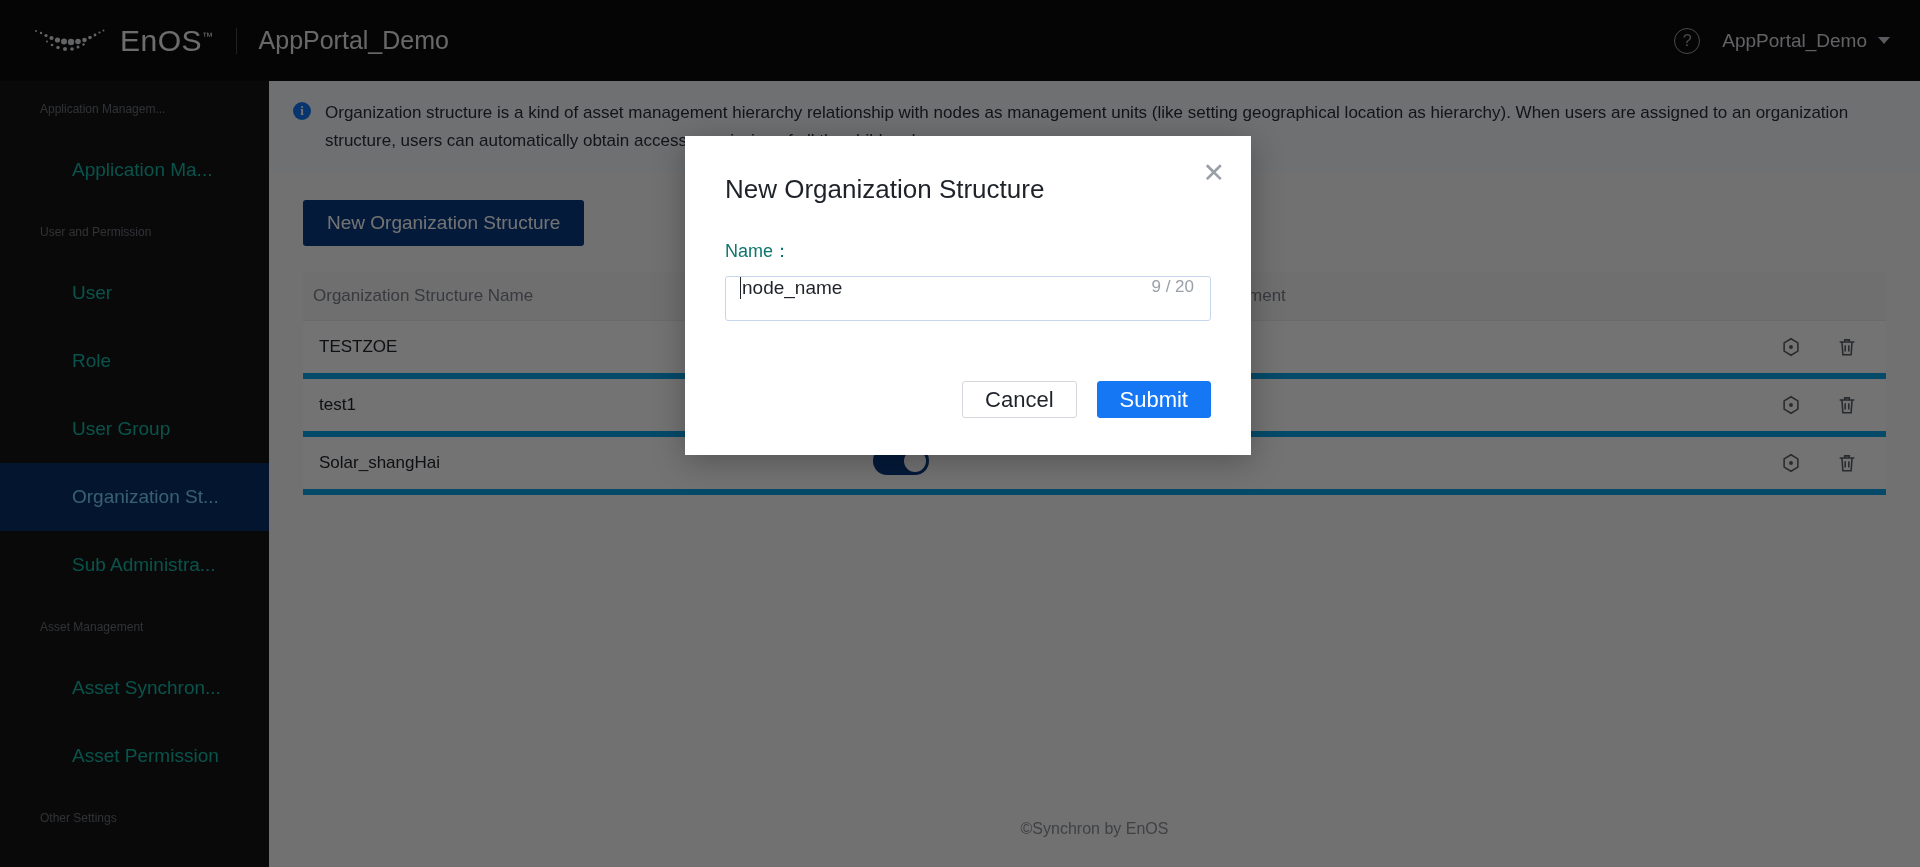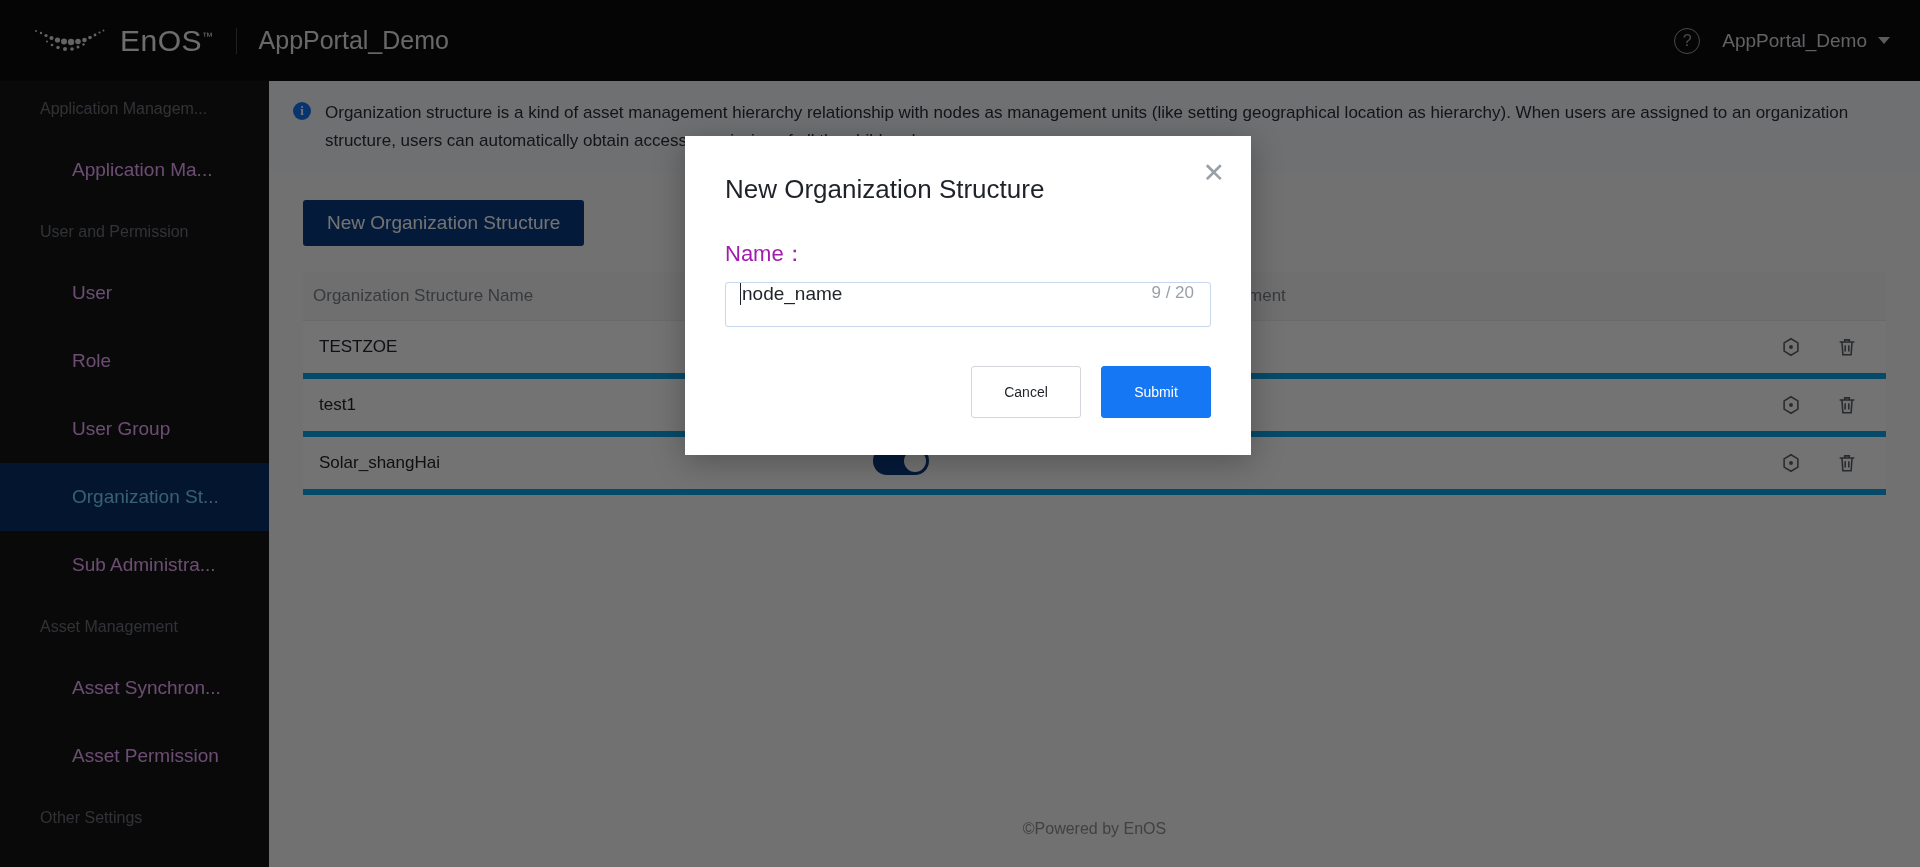--- a/index.html
+++ b/index.html
@@ -57,29 +57,29 @@
   }
 
   
   .sidebar {
     position: absolute; left: 0; top: 81px;
     width: 269px; height: 786px;
     background: #141518;
     overflow: hidden;
   }
   .nav-group-title {
-    color: #6d7075; font-size: 16px;
+    color: #6d7075; font-size: 12px;
     padding: 0 0 0 40px;
     height: 55px; display: flex; align-items: center;
     white-space: nowrap;
   }
   .nav-item {
     height: 68px; display: flex; align-items: center;
     padding-left: 72px;
-    color: #f0abfc; font-size: 19px;
+    color: #14b8a6; font-size: 19px;
     cursor: pointer; white-space: nowrap;
   }
   .nav-item.active { background: #083068; color: #7dd3fc; }
 
   
   .content {
     position: absolute; left: 269px; top: 81px;
     width: 1651px; height: 786px;
     background: #fafafa;
   }
@@ -169,21 +169,21 @@
     position: absolute; right: 26px; top: 24px;
     font-size: 27px; color: #9aa0a8; line-height: 1;
     cursor: pointer; font-weight: 300;
   }
   .modal-title {
     padding: 38px 40px 0 40px;
     font-size: 26px; color: #1f2329; font-weight: 400;
   }
   .modal-body { padding: 34px 40px 0 40px; }
   .field-label {
-    color: #a21caf; font-size: 22px; margin-bottom: 13px;
+    color: #0f766e; font-size: 18px; margin-bottom: 13px;
   }
   .input-wrap {
     position: relative;
     height: 45px;
     border: 1px solid #c8d6ec;
     border-radius: 3px;
     background: #fff;
     display: flex; align-items: flex-start;
     padding: 0 16px 0 14px;
   }
@@ -193,22 +193,22 @@
   }
   .input-value { font-size: 19px; color: #1f2329; }
   .char-count {
     margin-left: auto; font-size: 17px; color: #9aa0a8;
   }
   .modal-actions {
     position: absolute; right: 40px; bottom: 37px;
     display: flex; gap: 20px;
   }
   .btn {
-    height: 52px; min-width: 110px; padding: 0 22px;
-    font-size: 14px; border-radius: 3px; cursor: pointer;
+    height: 37px; min-width: 110px; padding: 0 22px;
+    font-size: 22px; border-radius: 3px; cursor: pointer;
     display: inline-flex; align-items: center; justify-content: center;
   }
   .btn-secondary {
     background: #ffffff; color: #1f2329; border: 1px solid #d3d6db;
   }
   .btn-primary {
     background: #1677f5; color: #ffffff; border: 1px solid #1677f5;
   }
 </style>
 </head>
@@ -337,21 +337,21 @@
                     <path d="M4 6.5h16M9.5 6.5V4.2h5v2.3M6.5 6.5l1 14h9l1-14"></path>
                     <path d="M10 10v7M14 10v7"></path>
                   </svg></span>
               </div>
             </div>
           </div>
       </div>
     </div>
 
     <div class="footer">
-      <span>©Powered by EnOS</span>
+      <span>©Synchron by EnOS</span>
     </div>
   </div>
 
   <div class="overlay"></div>
 
   <div class="modal">
     <div class="modal-close">✕</div>
     <div class="modal-title">New Organization Structure</div>
 
     <div class="modal-body">

